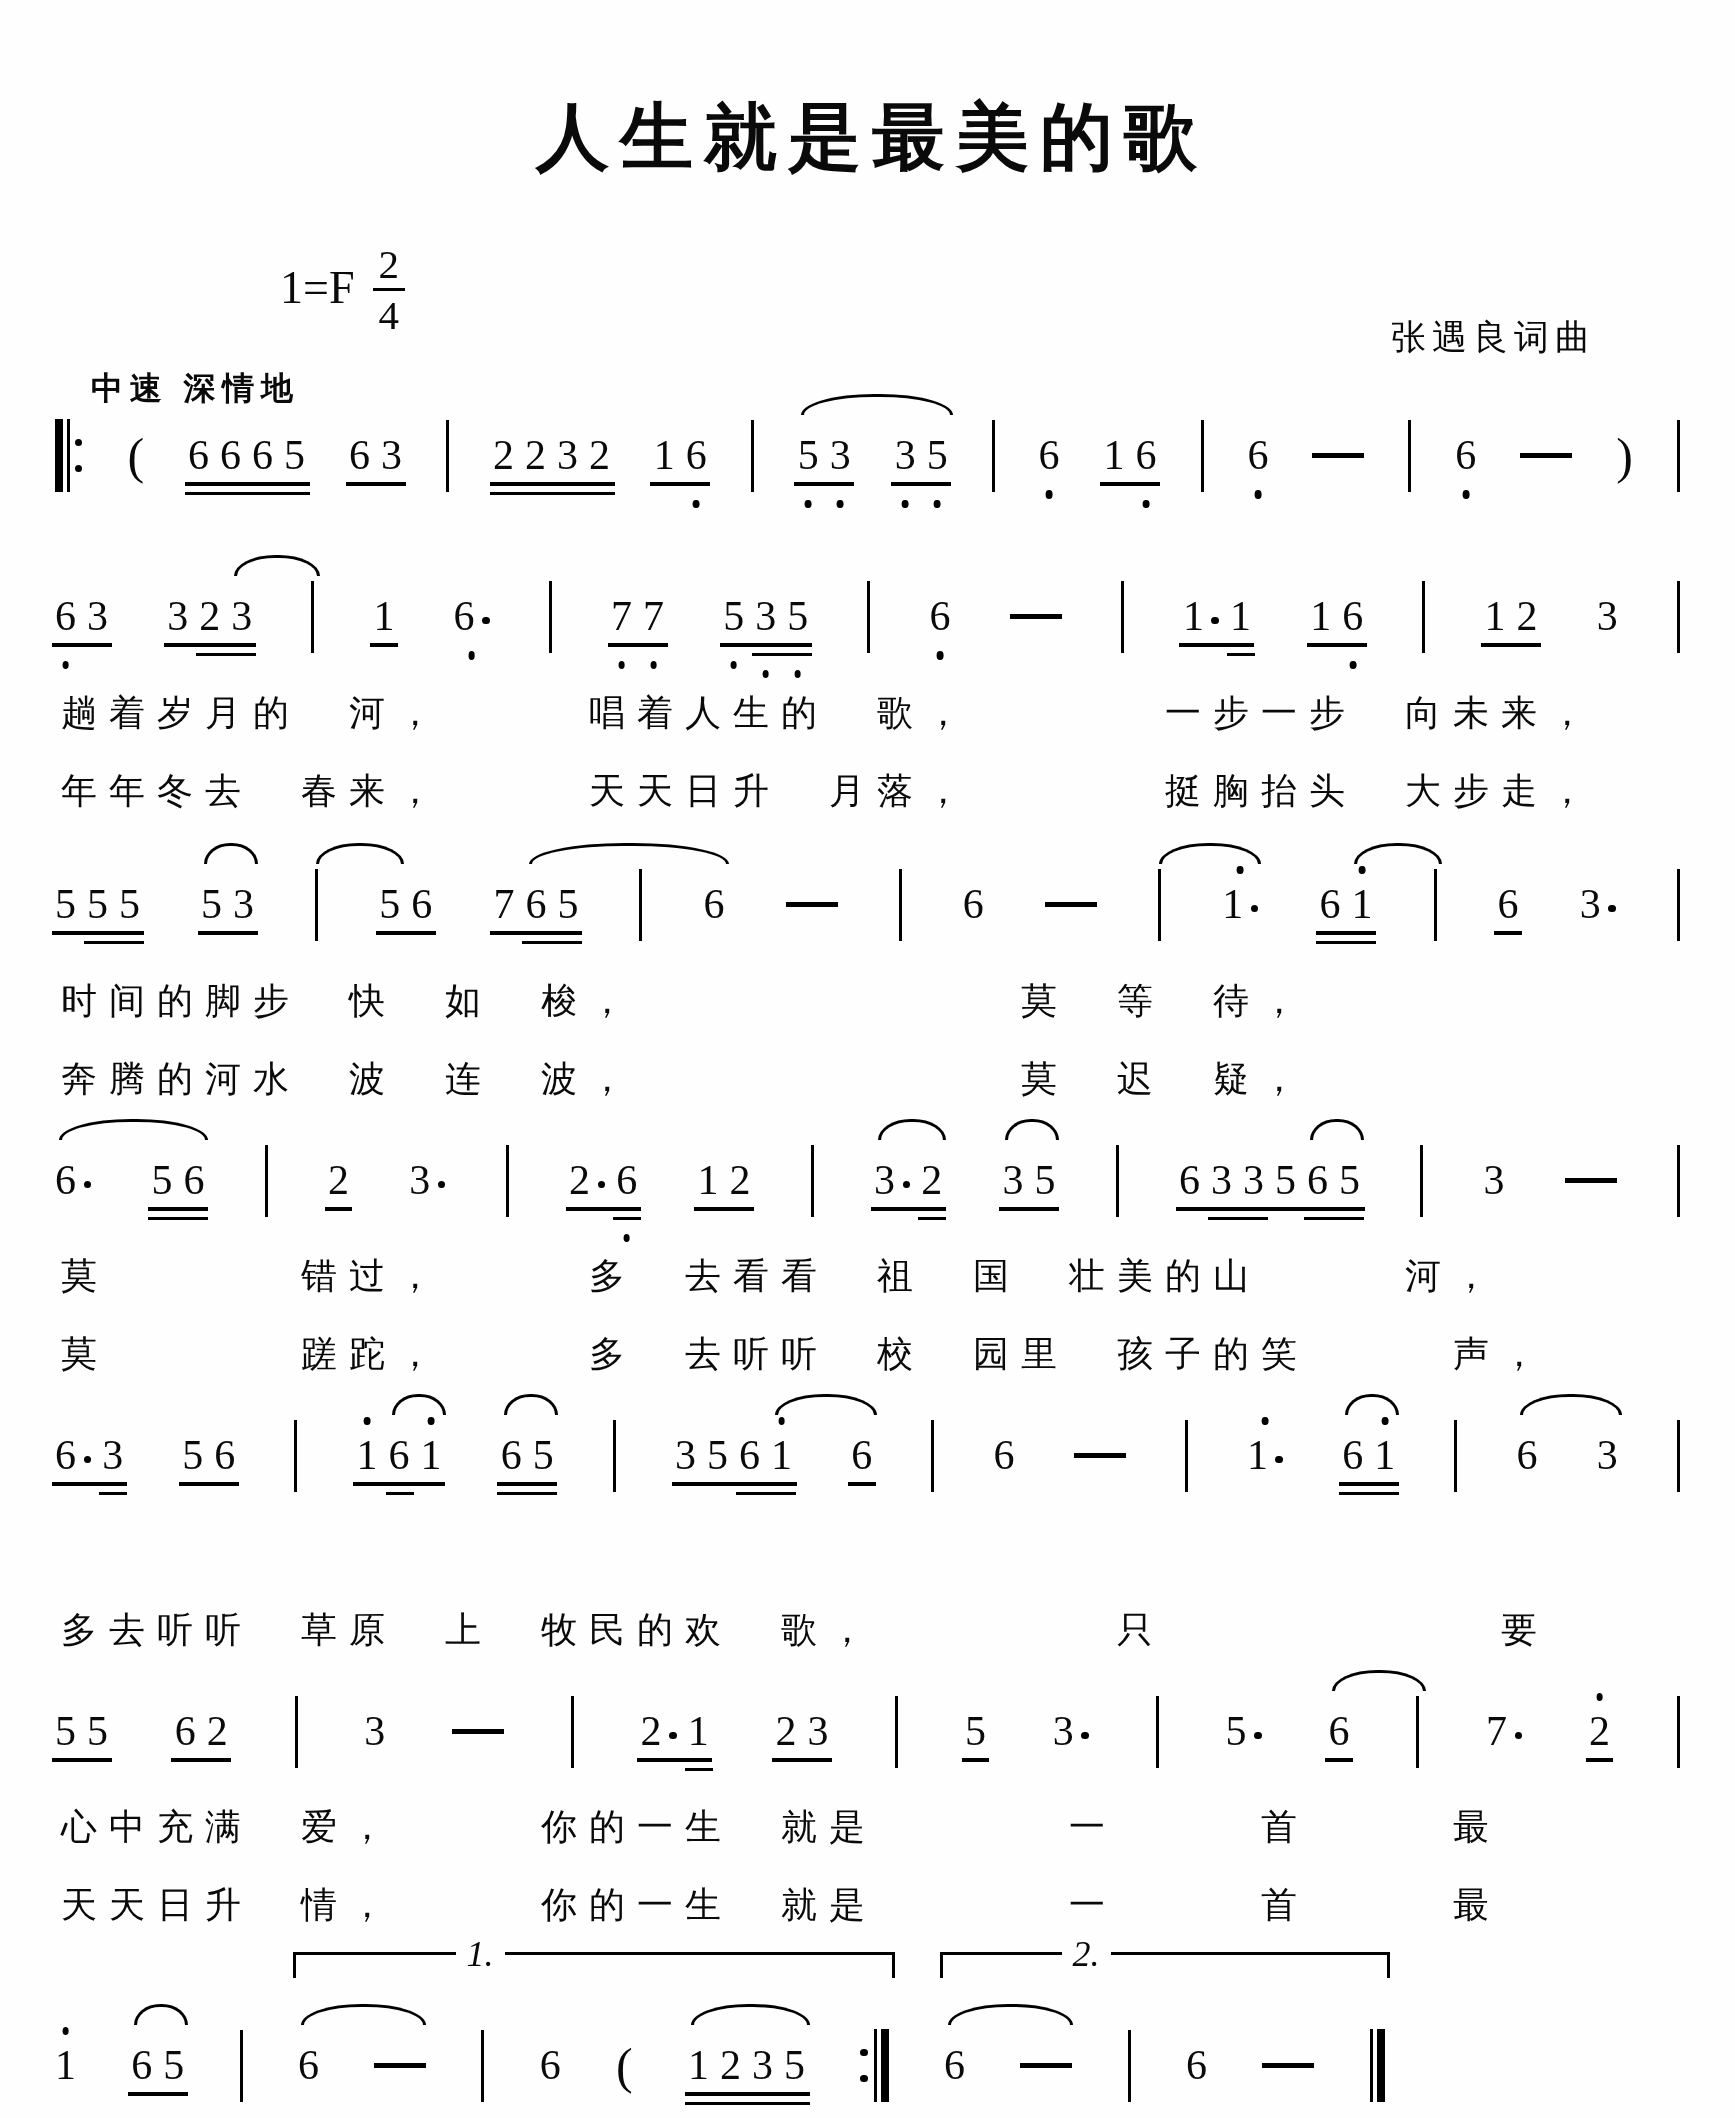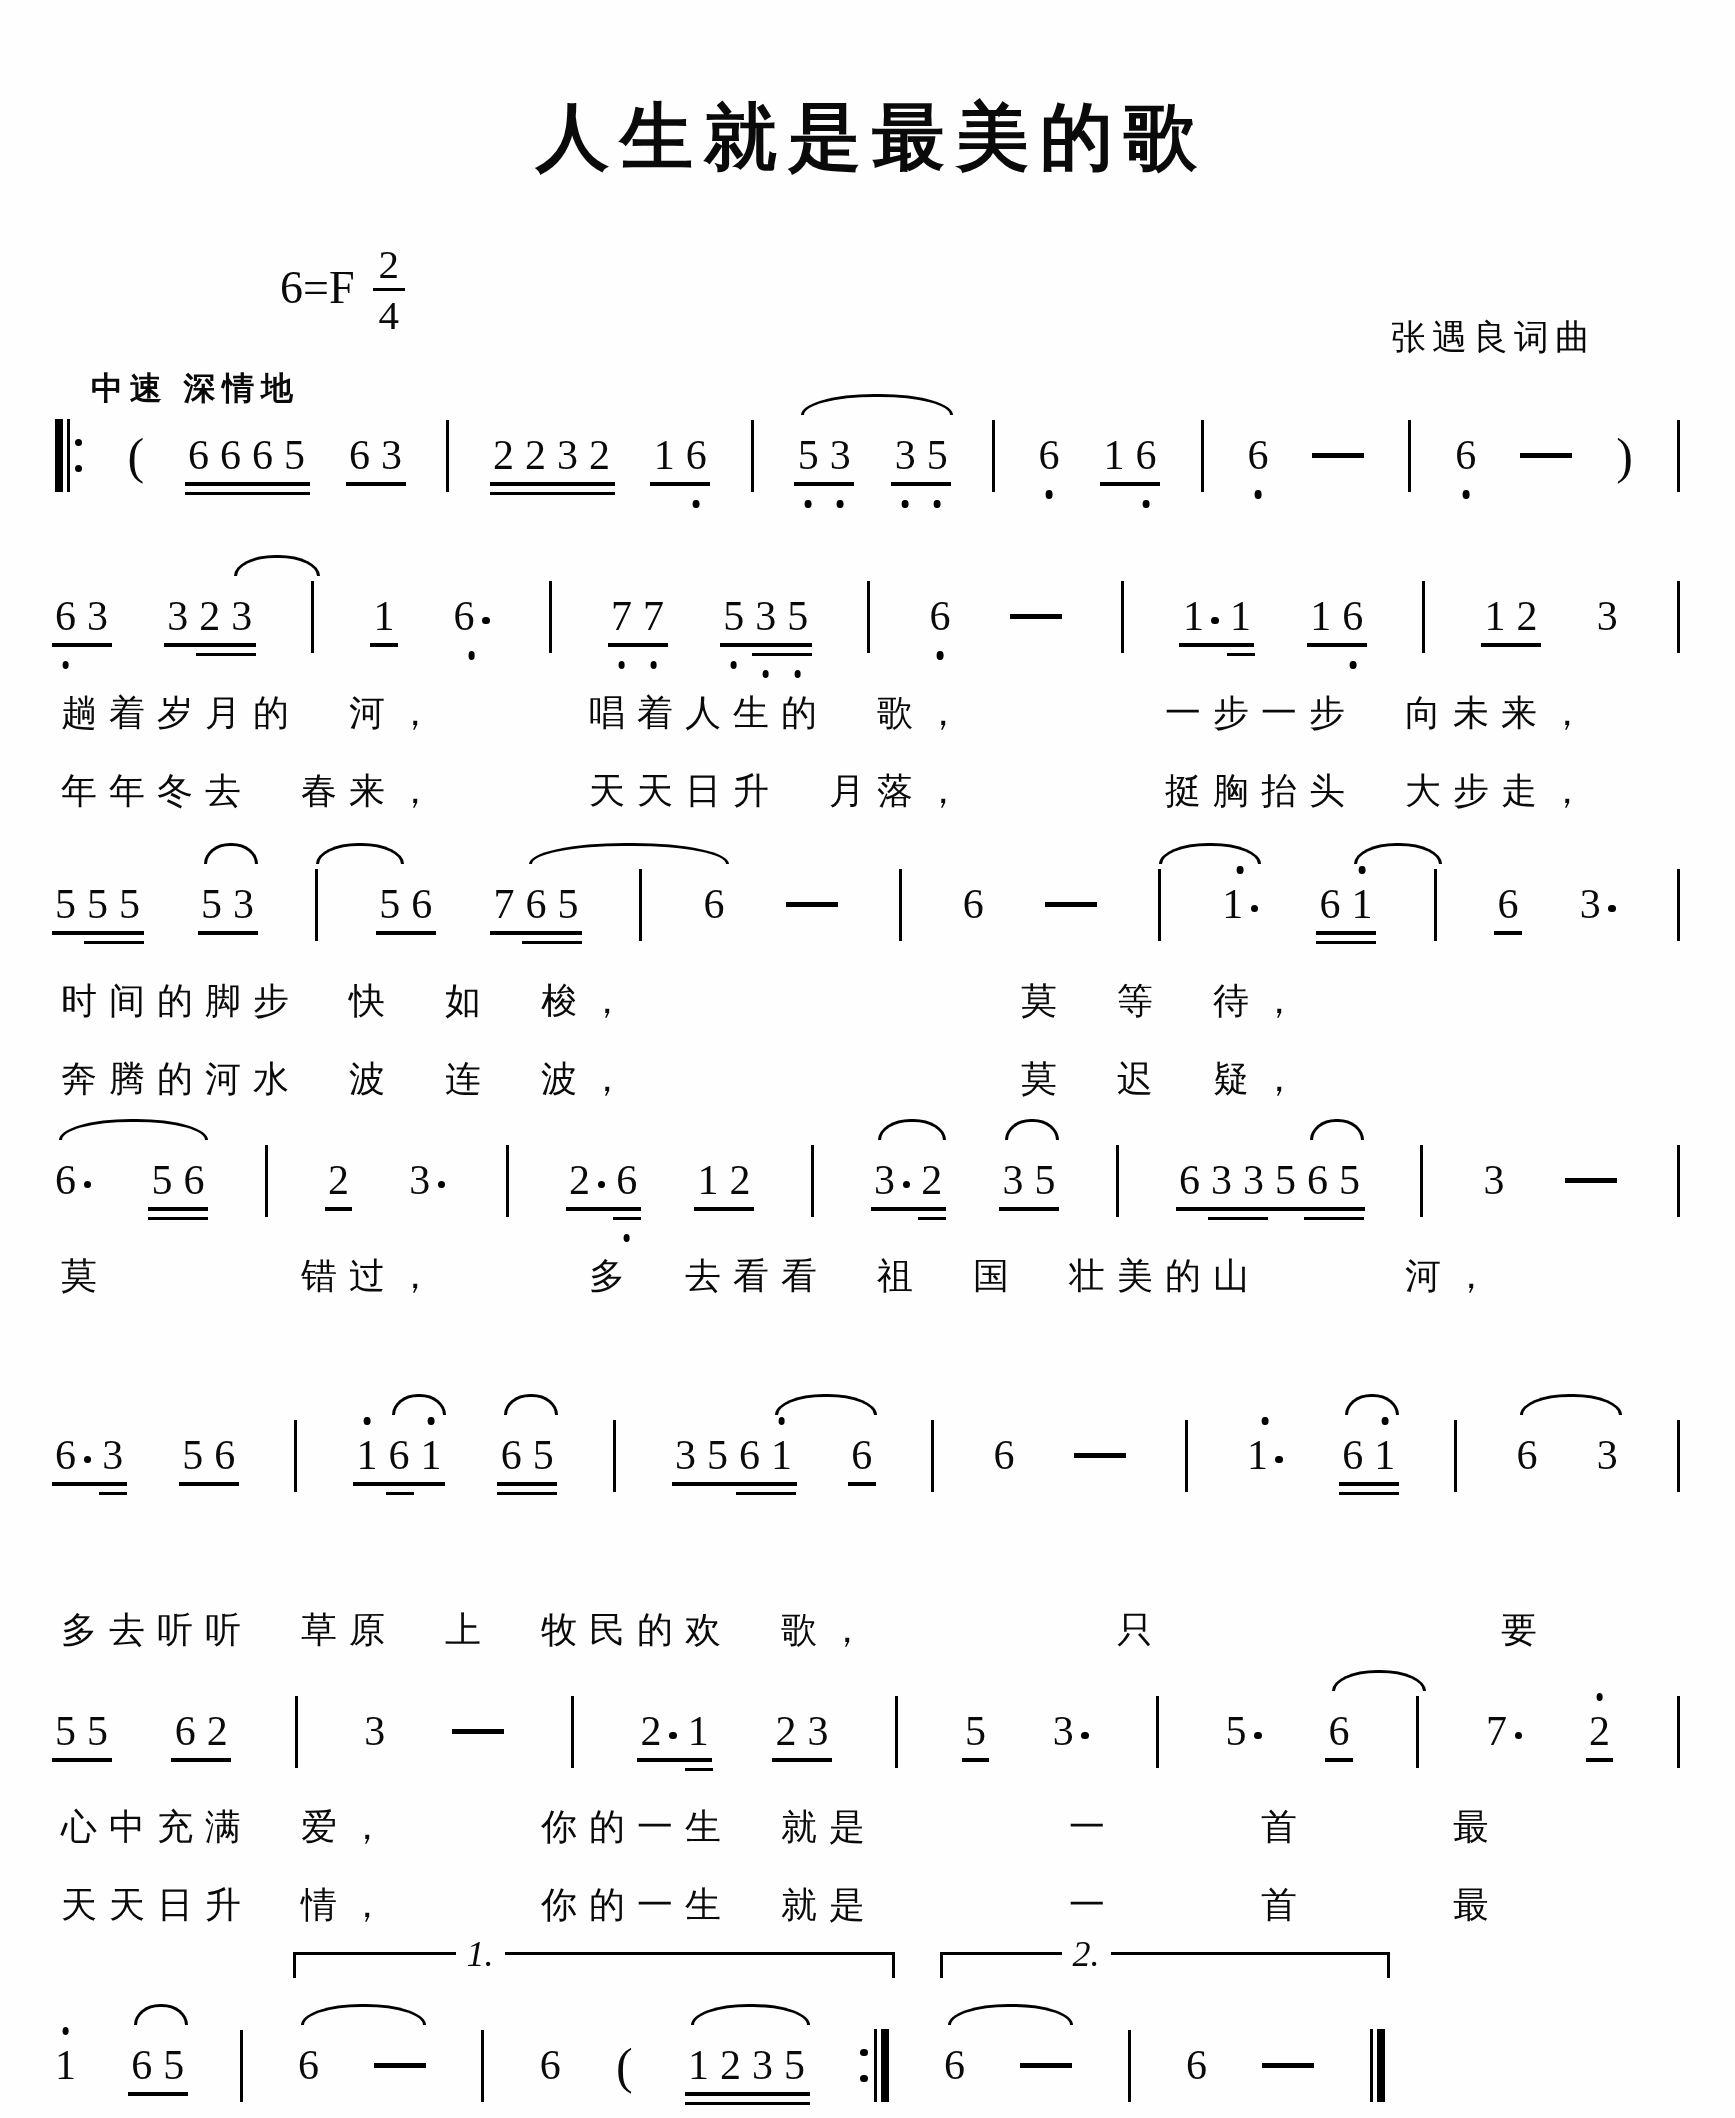--- a/index.html
+++ b/index.html
@@ -49,21 +49,21 @@
        padding:0 11px;font-size:36px;line-height:1.2;}
   .lyric{position:absolute;left:61px;font-size:36px;letter-spacing:12px;white-space:pre;}
 </style>
 </head>
 <body>
 
 <div class="page">
   <h1 class="title">人生就是最美的歌</h1>
 
   <div class="keysig">
-    <span>6=F</span><span class="frac"><span class="fn">2</span><span class="fd">4</span></span>
+    <span>1=F</span><span class="frac"><span class="fn">2</span><span class="fd">4</span></span>
   </div>
 
   <div class="composer">张遇良词曲</div>
   <div class="tempo">中速 深情地</div>
 
   <div id="score">
       <div class="row" style="top: 415px; width: 1625px;">
         <span class="rb">
           <i class="bthick"></i>
           <i class="bthin"></i>
@@ -283,20 +283,21 @@
         <span class="bar"></span>
         <span class="nt"><span class="num">3</span></span>
         <span class="dash"></span>
         <span class="bar"></span>
         <i class="arc" style="left: 4.4px; width: 143px;"></i>
         <i class="arc" style="left: 823px; width: 62px;"></i>
         <i class="arc" style="left: 950px; width: 48px;"></i>
         <i class="arc" style="left: 1255px; width: 48px;"></i>
       </div>
       <div class="lyric" style="top: 1252px;">莫　　　　错过，　　　多　去看看　祖　国　壮美的山　　　河，</div>
+      <div class="lyric" style="top: 1330px;">莫　　　　蹉跎，　　　多　去听听　校　园里　孩子的笑　　　声，</div>
       <div class="row" style="top: 1415px; width: 1625px;">
         <span class="grp">
           <span class="nt"><span class="num">6</span><i class="dd"></i></span>
           <span class="nt"><span class="num">3</span></span>
           <i class="gb" style="left: -3.4px; width: 75px; bottom: -6.8px;"></i>
           <i class="gb" style="left: 44px; width: 28px; bottom: -16px;"></i>
         </span>
         <span class="grp">
           <span class="nt"><span class="num">5</span></span>
           <span class="nt"><span class="num">6</span></span>

